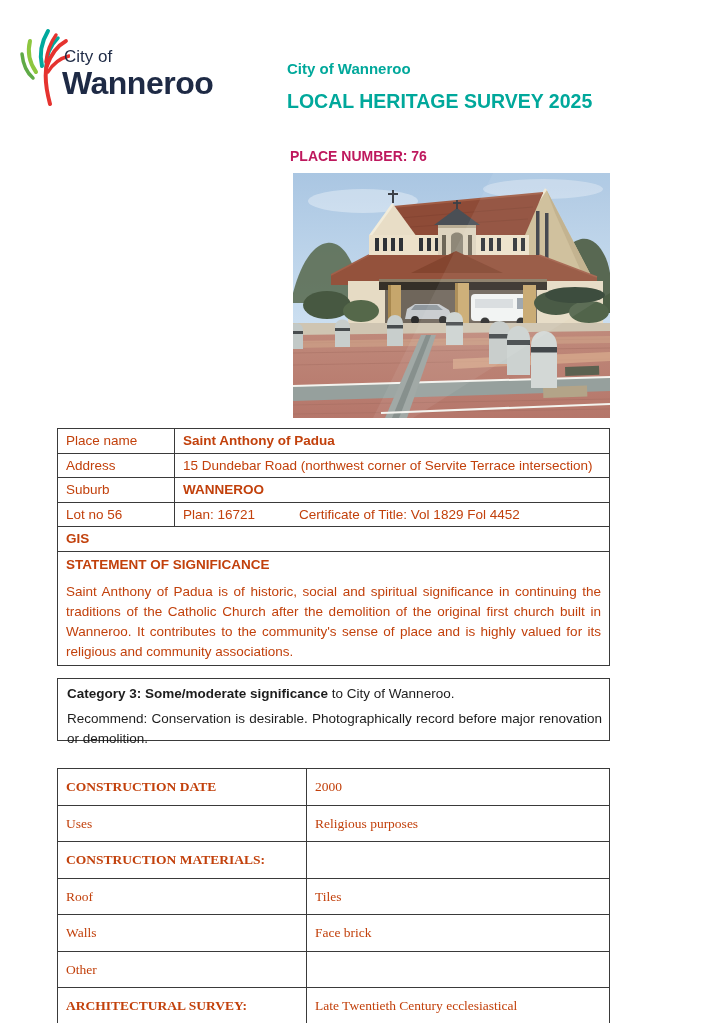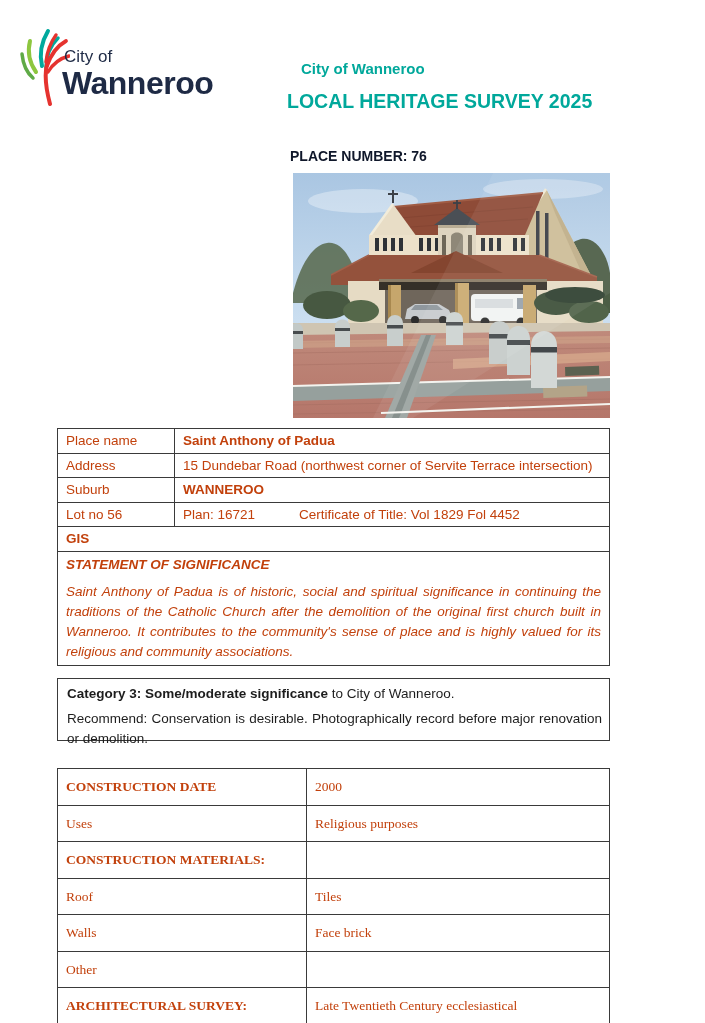--- a/index.html
+++ b/index.html
@@ -5,36 +5,36 @@
   html,body { margin:0; padding:0; background:#ffffff; }
   .page {
     position:relative; width:705px; height:1023px; background:#ffffff;
     font-family:"Liberation Sans", sans-serif; color:#1d1d1d; overflow:hidden;
   }
   
   .logo-block { position:absolute; left:8px; top:18px; width:260px; height:95px; }
   .logo-flower { position:absolute; left:12px; top:8px; }
   .logo-city { position:absolute; left:56px; top:29px; font-size:17px; color:#1e2a45; }
   .logo-wanneroo { position:absolute; left:54px; top:47px; font-size:32px; font-weight:bold; color:#1e2a45; letter-spacing:-0.5px; }
-  .title-1 { position:absolute; left:301px; top:60px; font-size:15px; font-weight:bold; color:#00a89b; }
+  .title-1 { position:absolute; left:287px; top:60px; font-size:15px; font-weight:bold; color:#00a89b; }
   .title-2 { position:absolute; left:287px; top:90px; font-size:19.5px; font-weight:bold; color:#00a89b; }
-  .place-number { position:absolute; left:290px; top:148px; font-size:14px; font-weight:bold; color:#0f172a; }
+  .place-number { position:absolute; left:290px; top:148px; font-size:14px; font-weight:bold; color:#be185d; }
   
   .photo { position:absolute; left:293px; top:173px; width:317px; height:245px; }
   .photo svg { display:block; }
   
   .tbl { position:absolute; left:57px; width:553px; border-collapse:collapse; font-size:13.5px; color:#c2410c; table-layout:fixed; }
   .tbl, .tbl td { border:1px solid #3a3a3a; }
   .tbl { border-width:1.5px; }
   .tbl td { padding:3px 8px; vertical-align:top; line-height:17.5px; }
   .details-tbl { top:428px; }
   .details-tbl .col-label { width:100px; }
   .b { font-weight:bold; }
   .plan-span { display:inline-block; margin-right:44px; }
-  .statement-cell { padding:5px 8px 7px 8px;font-style:italic; }
+  .statement-cell { padding:5px 8px 7px 8px; }
   .statement-heading { font-weight:bold; margin:1px 0 9px 0; }
   .statement-body { margin:0; text-align:justify; line-height:20px; }
   
   .category-box {
     position:absolute; left:57px; top:678px; width:553px; height:63px; box-sizing:border-box;
     border:1.5px solid #3a3a3a; padding:6px 7px 5px 9px; font-size:13.5px;
   }
   .category-line1 { margin:0 0 7px 0; line-height:17px; }
   .category-line2 { margin:0; text-align:justify; line-height:19.5px; }
   

